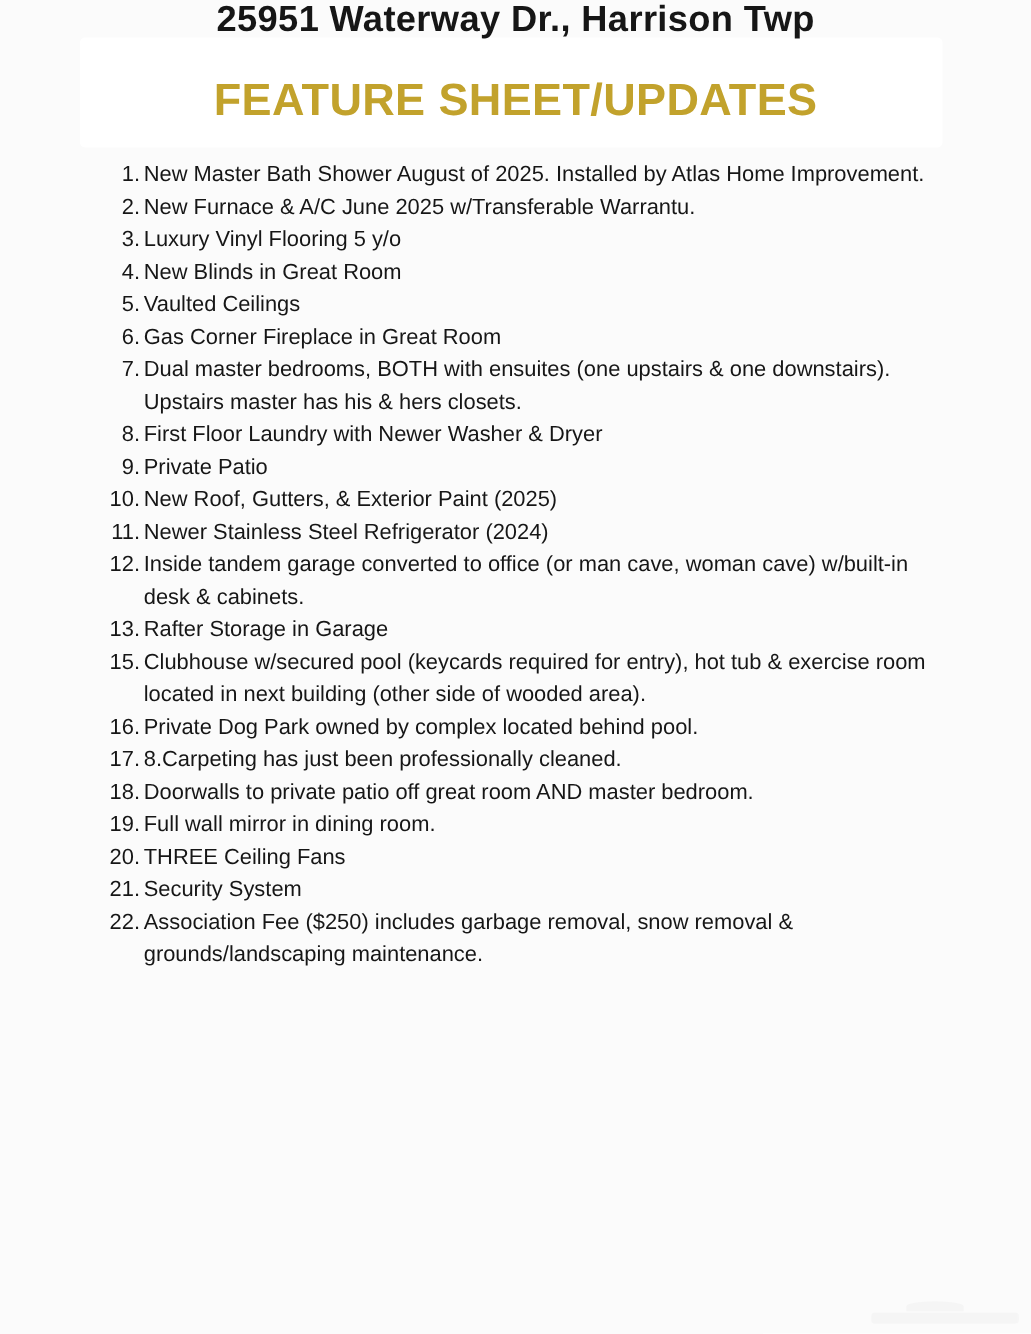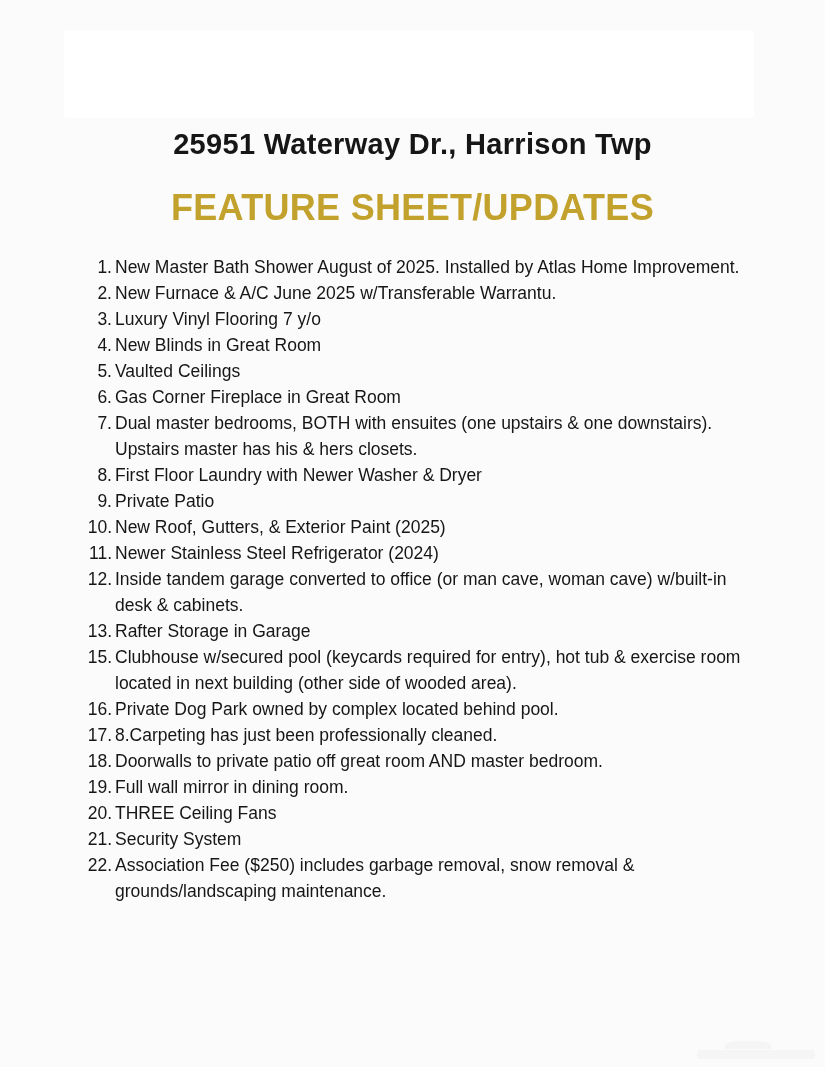--- a/index.html
+++ b/index.html
@@ -21,21 +21,20 @@
     position: absolute;
     left: 64px;
     top: 30px;
     width: 690px;
     height: 88px;
     background: #ffffff;
     border-radius: 4px;
   }
   .content {
     position: relative;
-    padding-top: 128px;
   }
   .title {
     margin: 0;
     text-align: center;
     font-size: 29px;
     line-height: 33px;
     font-weight: 700;
     letter-spacing: 0.3px;
     color: #161616;
   }
@@ -116,21 +115,21 @@
     <span class="txt">New Master Bath Shower August of 2025. Installed by Atlas Home Improvement.</span>
   </li>
 
   <li class="item">
     <span class="num">2.</span>
     <span class="txt">New Furnace &amp; A/C June 2025 w/Transferable Warrantu.</span>
   </li>
 
   <li class="item">
     <span class="num">3.</span>
-    <span class="txt">Luxury Vinyl Flooring 7 y/o</span>
+    <span class="txt">Luxury Vinyl Flooring 5 y/o</span>
   </li>
 
   <li class="item">
     <span class="num">4.</span>
     <span class="txt">New Blinds in Great Room</span>
   </li>
 
   <li class="item">
     <span class="num">5.</span>
     <span class="txt">Vaulted Ceilings</span>

